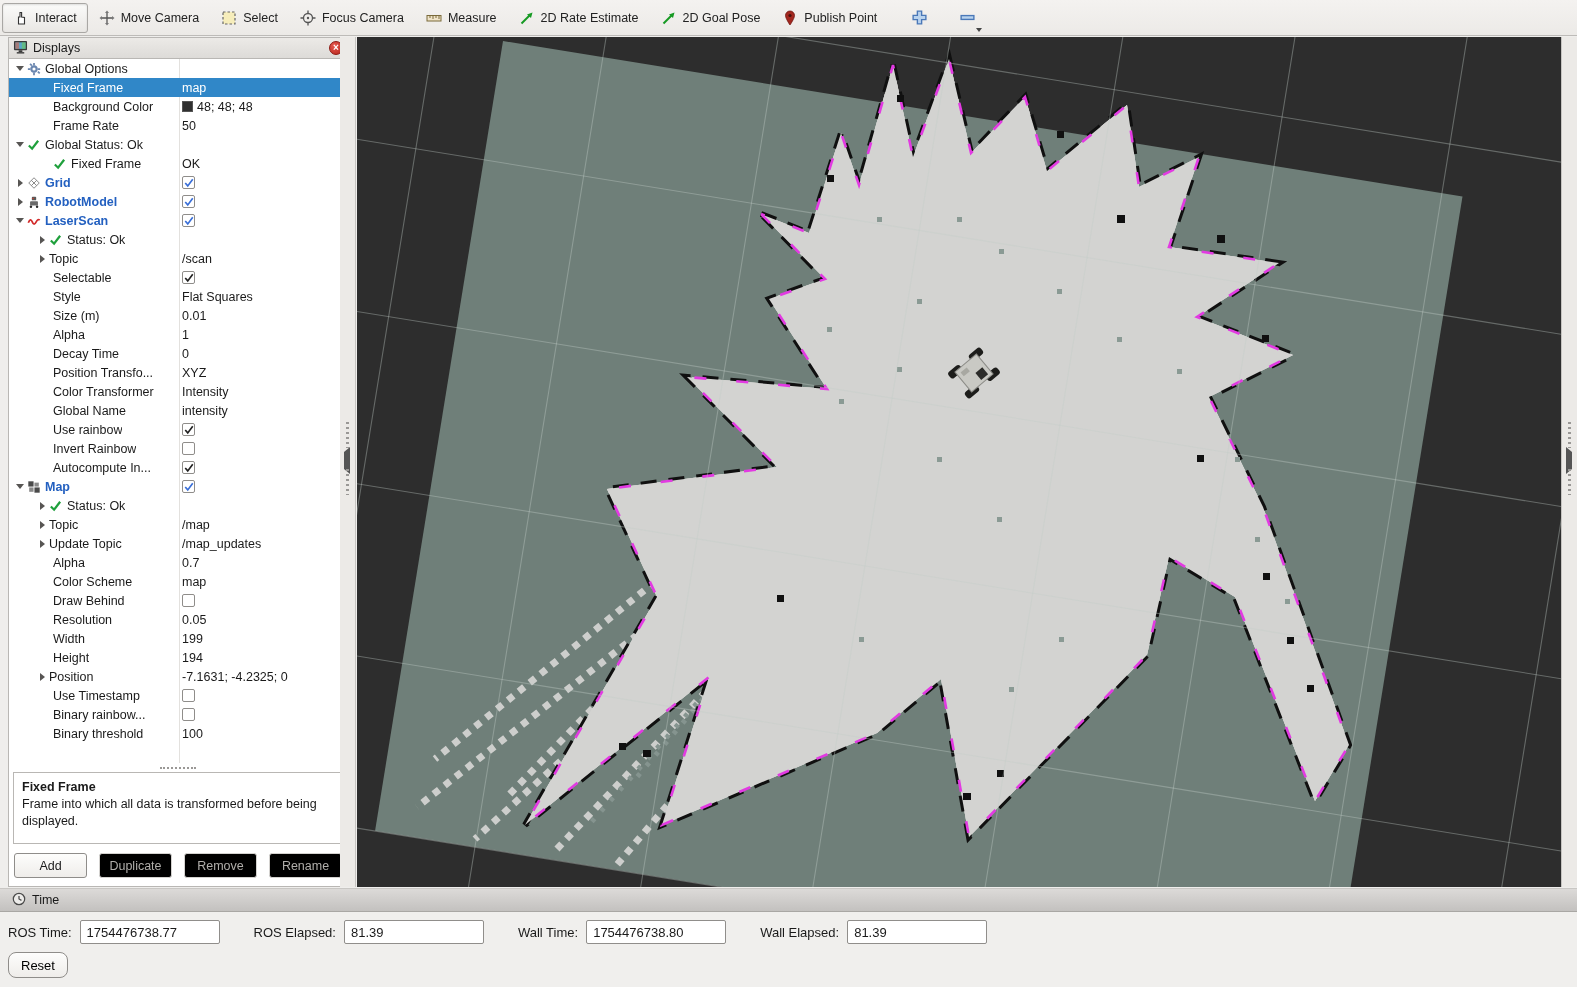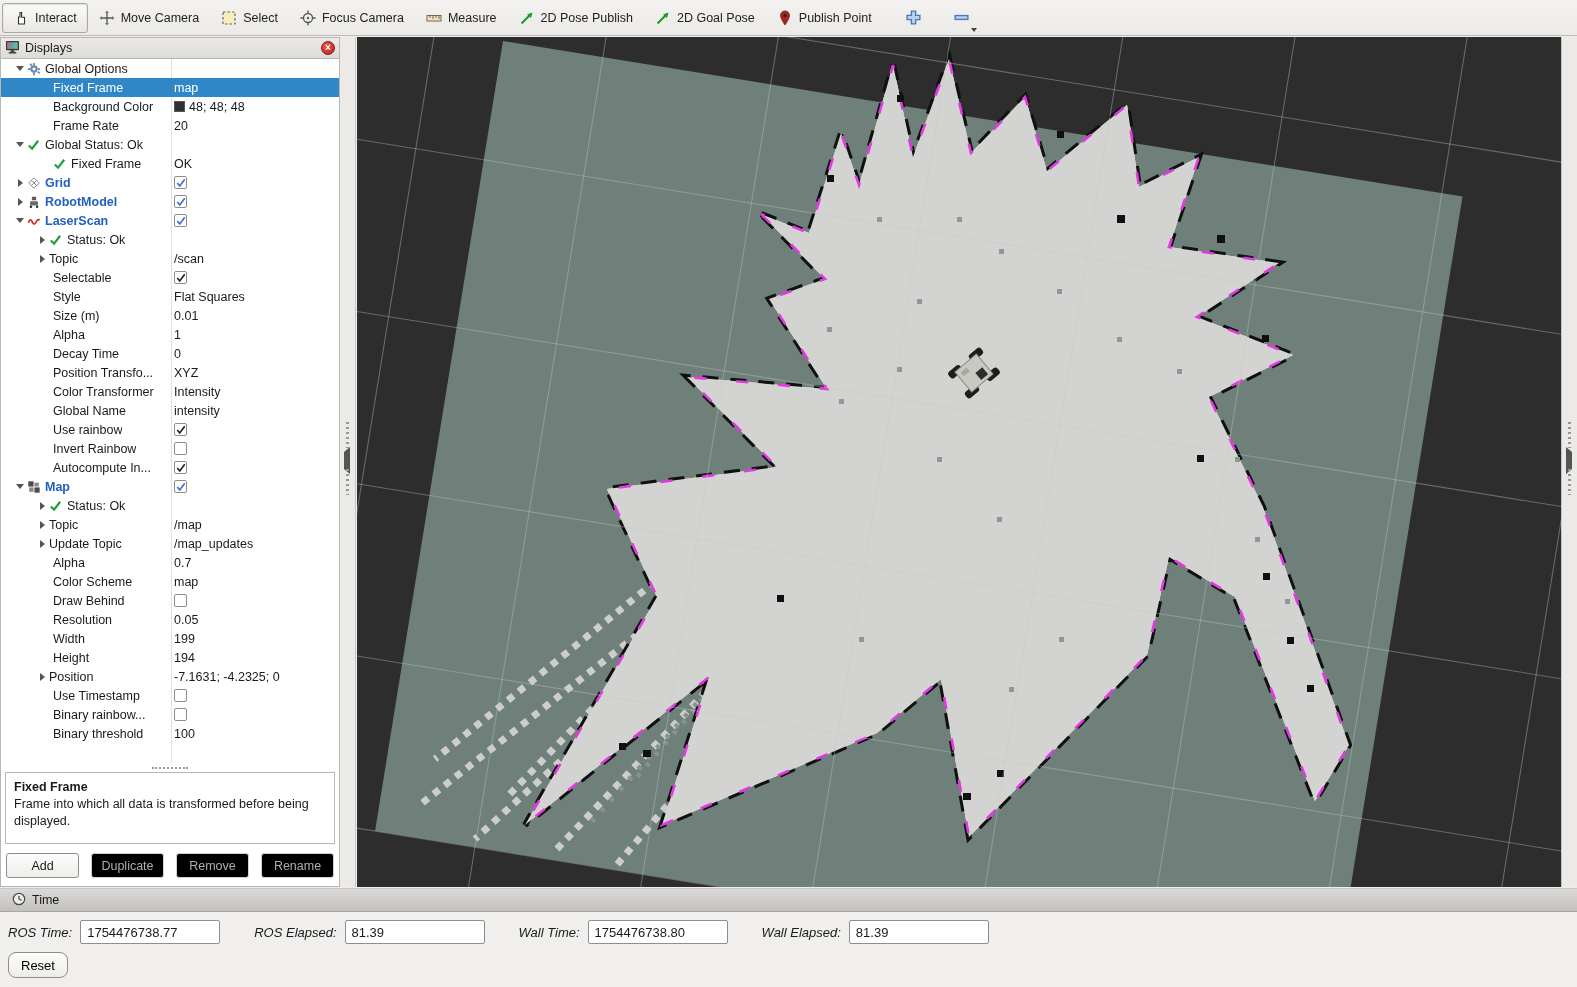--- a/index.html
+++ b/index.html
@@ -16,34 +16,34 @@
     box-shadow:inset 0 1px 2px rgba(0,0,0,.12); }
   .tbtn svg { display:block; }
   .tsep { width:14px; }
   .tool-plus,.tool-minus { width:34px; height:30px; display:flex; align-items:center;
     justify-content:center; position:relative; }
   .caret { position:absolute; right:2px; bottom:1px; width:0; height:0;
     border-left:3.5px solid transparent; border-right:3.5px solid transparent;
     border-top:4px solid #444; }
 
   
-  .displays { position:absolute; left:0; top:37px; width:340px; height:850px;
+  .displays { position:absolute; left:8px; top:37px; width:340px; height:850px;
     background:#fff; border:1px solid #b9b7b4; display:flex; flex-direction:column; }
   .dhead { height:21px; background:linear-gradient(#eceae7,#dddbd8);
     border-bottom:1px solid #b9b7b4; display:flex; align-items:center; padding:0 4px;
     font-size:12.5px; gap:5px; flex:none; }
   .dhead .title { flex:1; }
   .closebtn { width:14px; height:14px; border-radius:50%;
     background:radial-gradient(circle at 35% 30%, #e4584e, #b8241b); border:1px solid #8d1812;
     color:#fff; font-size:10px; line-height:12px; text-align:center; font-weight:bold; }
   .tree { position:relative; height:704px; overflow:hidden; flex:none; }
   .tree::before { content:""; position:absolute; left:170px; top:0; bottom:0;
     width:1px; background:#e3e1de; }
   .trow { position:relative; height:19px; display:flex; align-items:center;
-    font-size:12.5px; padding-left:12px; }
+    font-size:12.5px; padding-left:4px; }
   .trow .lbl { white-space:nowrap; overflow:hidden; }
   .trow.sel { background:#3087c8; color:#fff; }
   .trow.sel .val { color:#fff; }
   .boldblue { color:#2360c0; font-weight:bold; }
   .val { position:absolute; left:173px; right:2px; white-space:nowrap; overflow:hidden;
     color:#1a1a1a; display:flex; align-items:center; gap:4px; }
   .sp40 { width:40px; flex:none; } .sp22 { width:22px; flex:none; }
   .arr { width:14px; flex:none; display:flex; align-items:center; justify-content:center; }
   .arr-r { width:0; height:0; border-top:4px solid transparent;
     border-bottom:4px solid transparent; border-left:5px solid #575553; }
@@ -82,21 +82,21 @@
     background:#2d2d2d; }
   .viewport svg { display:block; width:100%; height:100%; }
 
   
   .timepanel { position:absolute; left:0; top:888px; width:1577px; height:99px;
     background:#f0efed; border-top:1px solid #c9c7c4; }
   .thead { height:23px; background:linear-gradient(#dcdad8,#c3c1bf);
     border-bottom:1px solid #a9a7a4; display:flex; align-items:center; gap:6px;
     padding:0 12px; font-size:12.5px; }
   .tfields { display:flex; align-items:center; gap:8px; padding:8px 8px 0 8px; }
-  .tfields label { font-size:13px; white-space:nowrap;font-style:italic; }
+  .tfields label { font-size:13px; white-space:nowrap; }
   .tfields input { width:140px; height:24px; border:1px solid #908e8b; border-radius:2px;
     padding:0 6px; font-size:13px; font-family:"Liberation Sans",sans-serif;
     background:#fff; color:#1a1a1a; }
   .tfields .gap { width:18px; }
   .resetrow { padding:8px; }
   .resetrow button { height:26px; padding:0 12px; font-size:13px; border-radius:8px;
     background:linear-gradient(#fdfdfc,#efedea); border:1px solid #8f8d8a;
     font-family:"Liberation Sans",sans-serif; }
 </style>
 </head>
@@ -147,21 +147,21 @@
       </span>
     <span>Measure</span>
   </div>
   <div class="tbtn">
     <span>
         <svg width="16" height="16" viewBox="0 0 16 16">
           <path d="M2.5 13.5 L10.5 5.5" stroke="#169a23" stroke-width="2"></path>
           <path d="M13.5 2.5 L12 8 L8 4.5 Z" fill="#169a23"></path>
         </svg>
       </span>
-    <span>2D Pose Publish</span>
+    <span>2D Rate Estimate</span>
   </div>
   <div class="tbtn">
     <span>
         <svg width="16" height="16" viewBox="0 0 16 16">
           <path d="M2.5 13.5 L10.5 5.5" stroke="#169a23" stroke-width="2"></path>
           <path d="M13.5 2.5 L12 8 L8 4.5 Z" fill="#169a23"></path>
         </svg>
       </span>
     <span>2D Goal Pose</span>
   </div>
@@ -232,21 +232,21 @@
       <span class="lbl">Background Color</span>
       <span class="val">
           <i class="swatch"></i>
           <span>48; 48; 48</span>
         </span>
     </div>
 
     <div class="trow">
       <span class="sp40"></span>
       <span class="lbl">Frame Rate</span>
-      <span class="val">20</span>
+      <span class="val">50</span>
     </div>
 
     <div class="trow">
       <span class="arr">
           <i class="arr-d"></i>
         </span>
       <span class="ticon">
           <svg width="13" height="13" viewBox="0 0 14 14">
             <path d="M2 8 L5.5 11.5 L12 3" stroke="#1fa03c" stroke-width="2.4" fill="none"></path>
           </svg>

